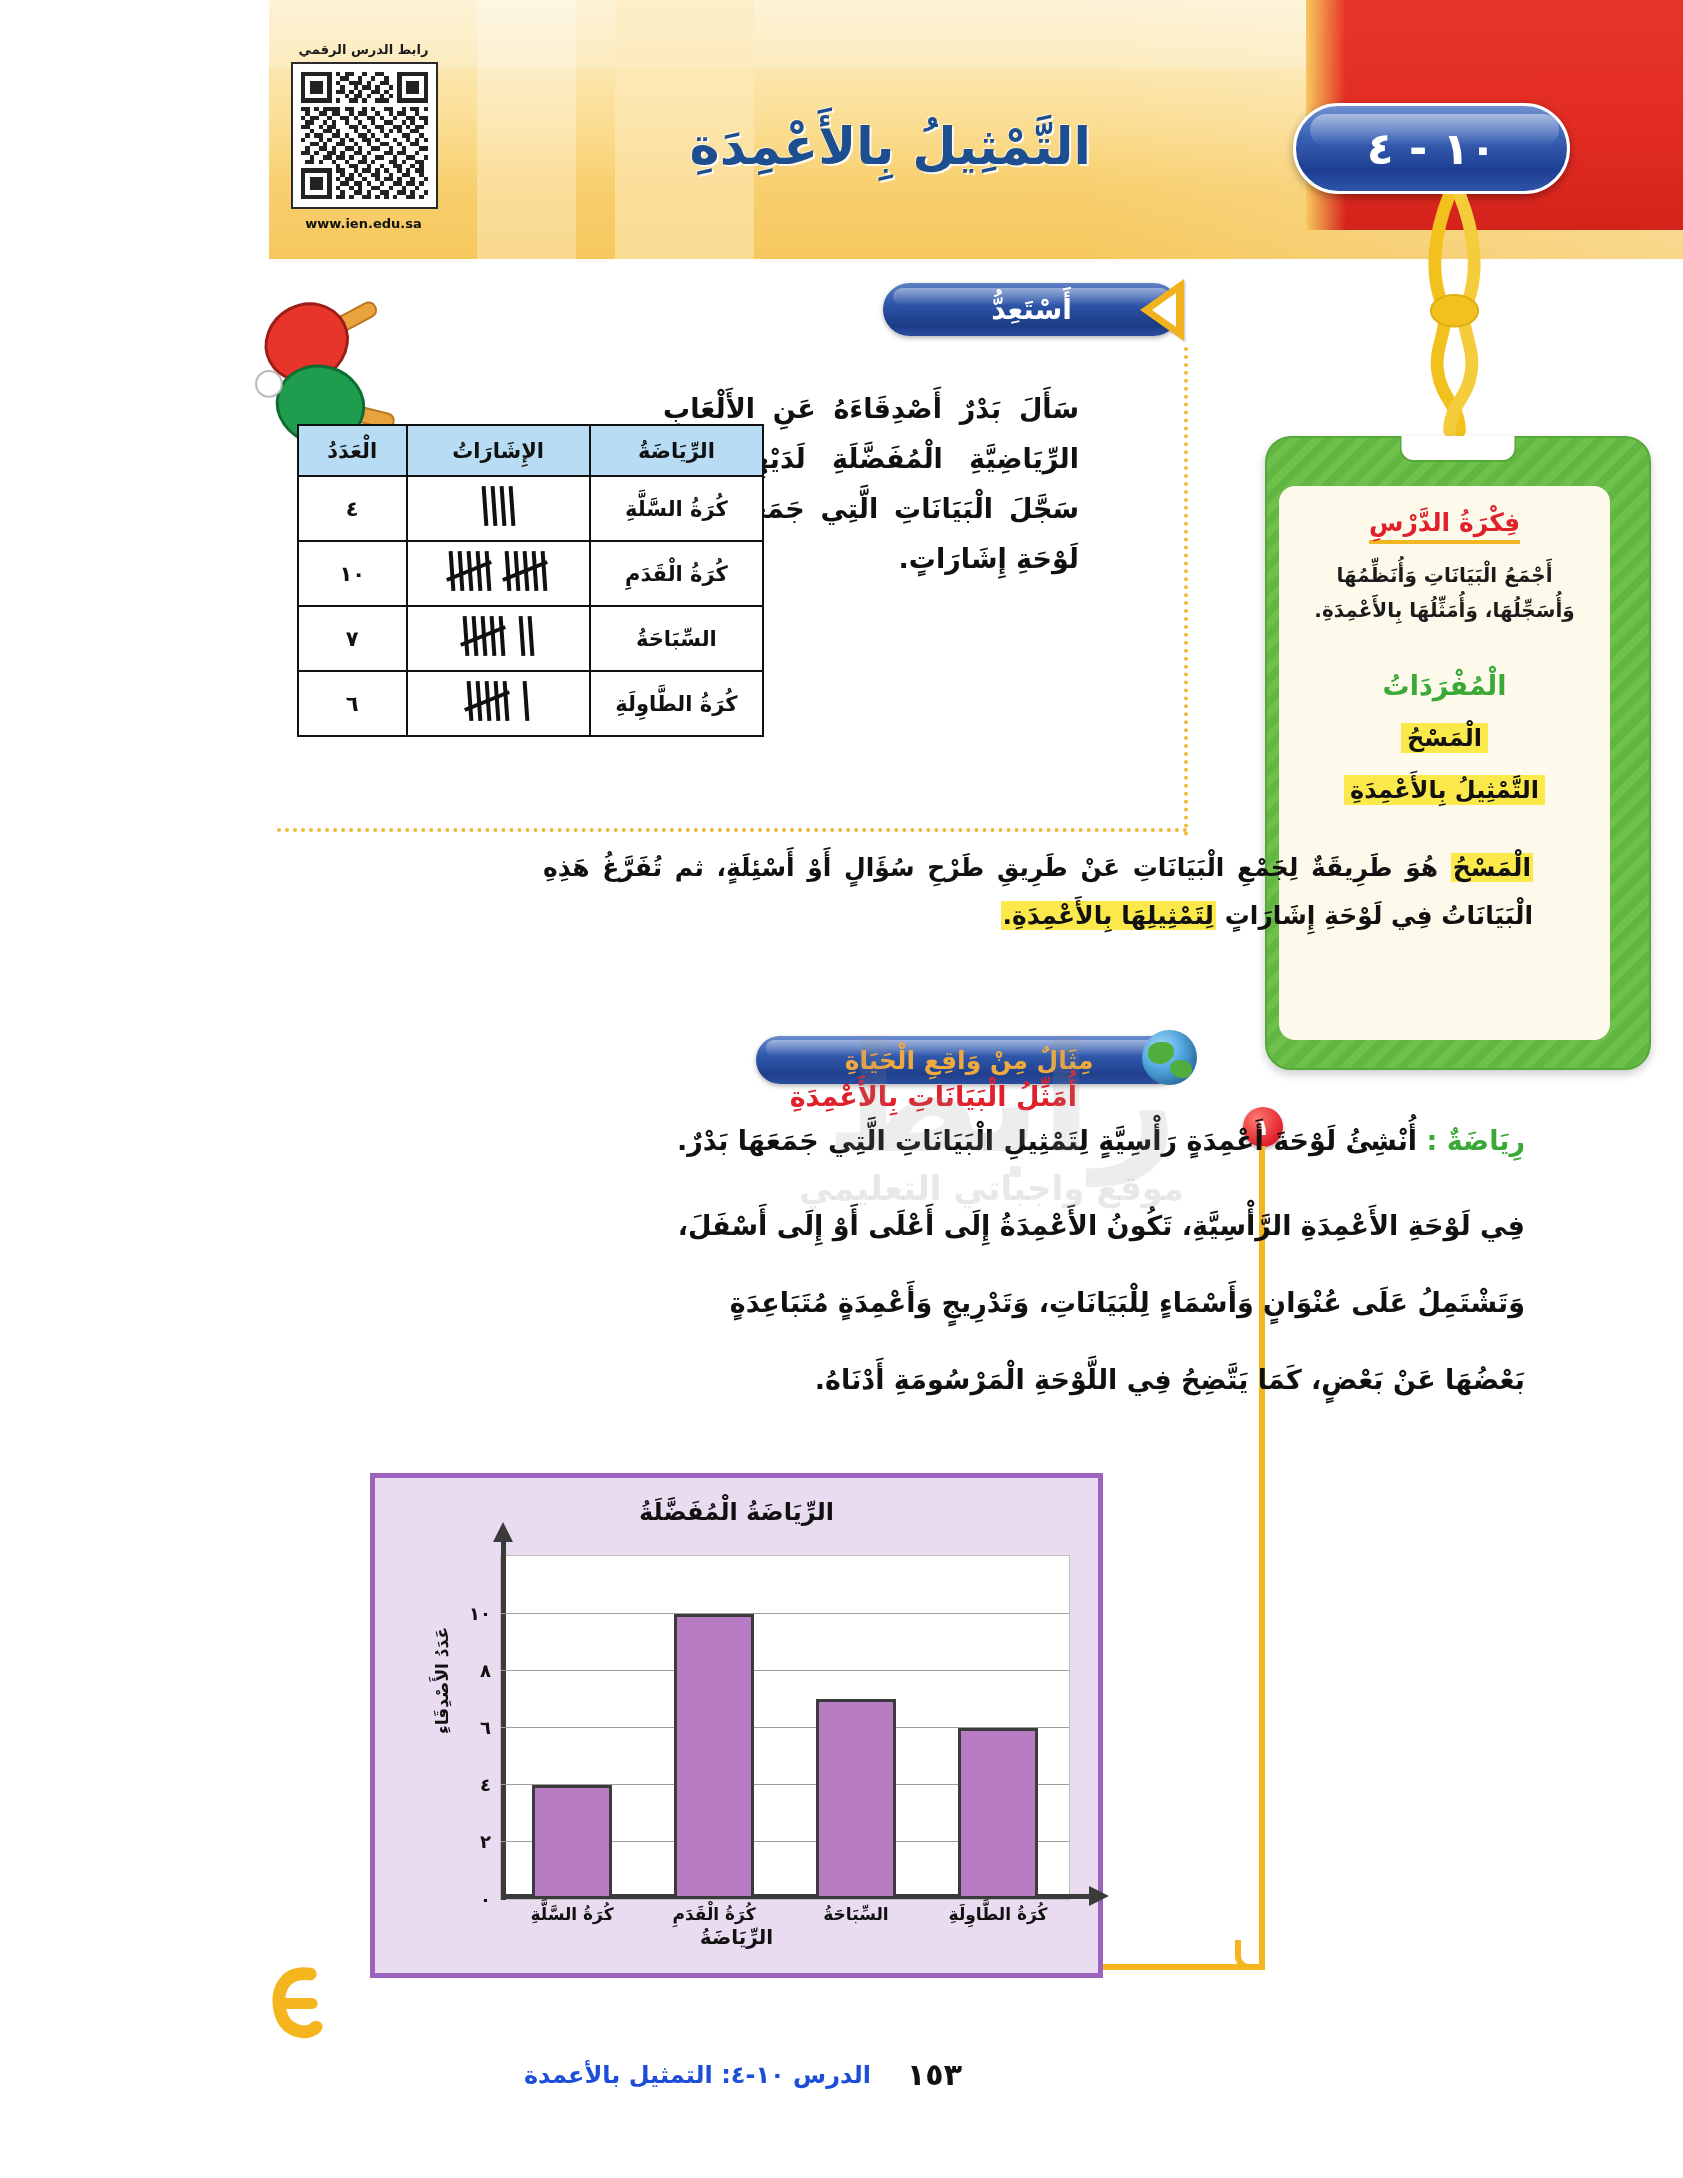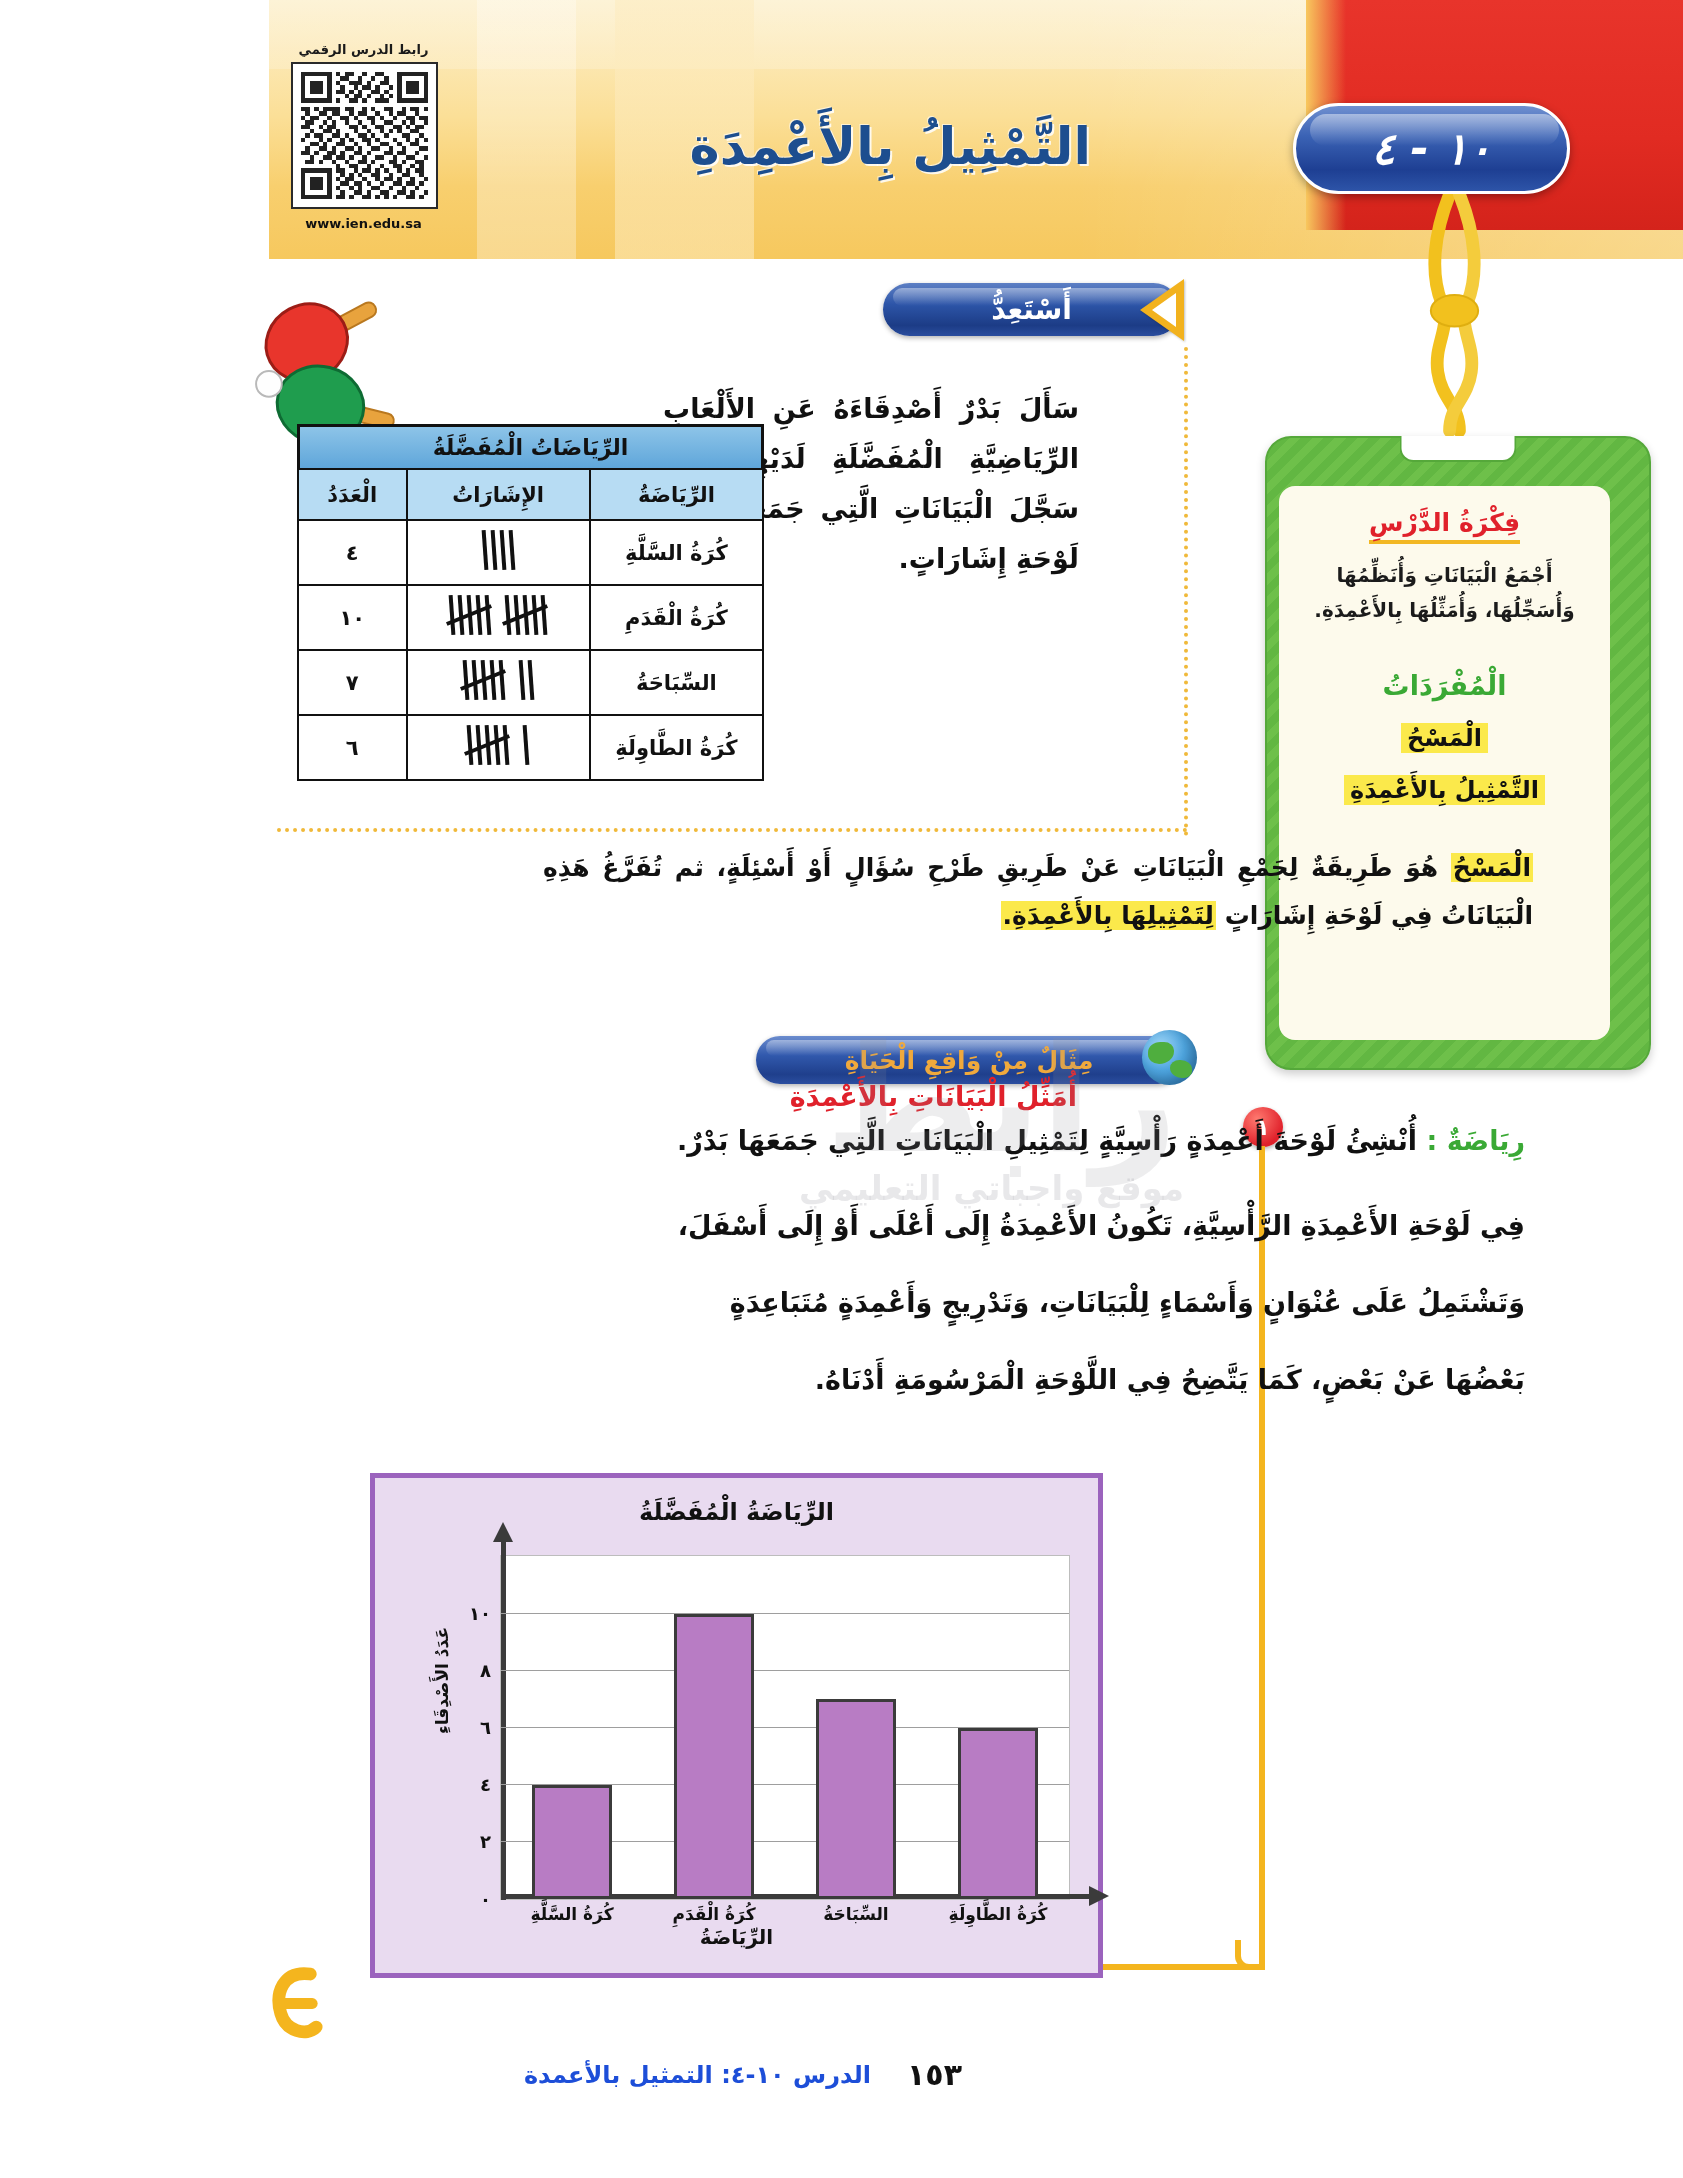--- a/index.html
+++ b/index.html
@@ -52,21 +52,21 @@
     white-space:nowrap;
   }
 
   
   .badge-pill {
     position:absolute; left:1143px; top:103px; width:277px; height:91px;
     border-radius:46px;
     background: linear-gradient(180deg,#6f8fd0 0%, #3b63b5 35%, #1e3f93 75%, #2d54a8 100%);
     border:3px solid #ffffff;
     box-shadow: 0 3px 8px rgba(0,0,0,.35);
-    display:flex; align-items:center; justify-content:center;font-style:italic;
+    display:flex; align-items:center; justify-content:center;
   }
   .badge-pill:before {
     content:""; position:absolute; left:14px; top:8px; width:249px; height:32px;
     border-radius:40px; background:linear-gradient(180deg,rgba(255,255,255,.45),rgba(255,255,255,0));
   }
   .badge-text { position:relative; font-size:44px; font-weight:bold; color:#ffffff; letter-spacing:4px;}
 
   
   .rope {
     position:absolute; left:1270px; top:194px; width:69px; height:267px;
@@ -546,21 +546,20 @@
       <ellipse cx="58" cy="55" rx="42" ry="38" fill="#e8352c" stroke="#9c1d16" stroke-width="3"></ellipse>
     </g>
     <g transform="rotate(14 75 120)">
       <rect x="92" y="112" width="56" height="15" rx="7" fill="#e8a33d" stroke="#b9781f" stroke-width="2"></rect>
       <ellipse cx="72" cy="120" rx="44" ry="39" fill="#1f9d4e" stroke="#0e6b33" stroke-width="3"></ellipse>
     </g>
     <circle cx="20" cy="98" r="13" fill="#fefefe" stroke="#b9b9b9" stroke-width="2"></circle>
   </svg>
 
   <div class="tbl-wrap">
-    <div class="tbl-title">الرِّيَاضَاتُ الْمُفَضَّلَةُ</div>
     <table class="fav">
       <thead>
         <tr>
           <th class="c-sport">الرِّيَاضَةُ</th>
           <th class="c-marks">الإِشَارَاتُ</th>
           <th class="c-count">الْعَدَدُ</th>
         </tr>
       </thead>
       <tbody id="table-body">
           <tr>

